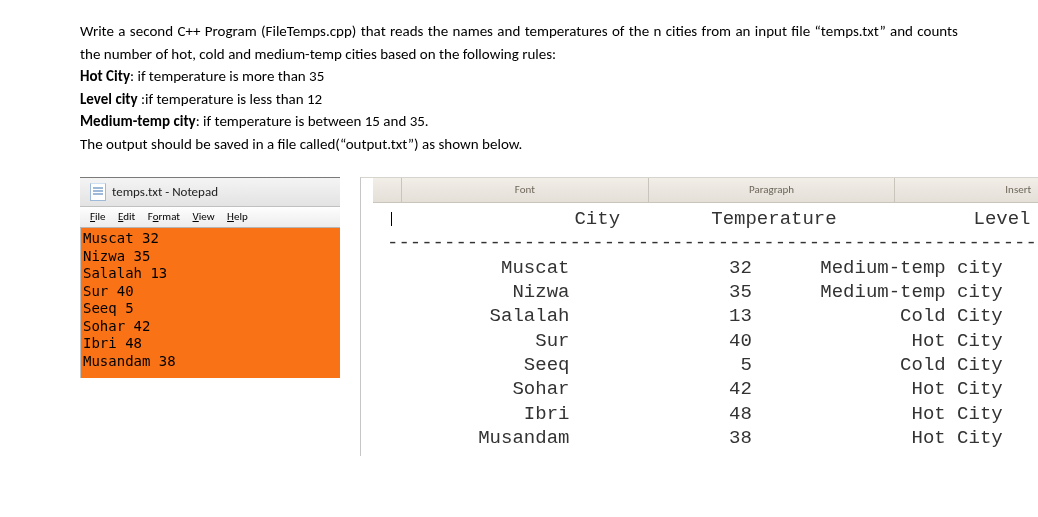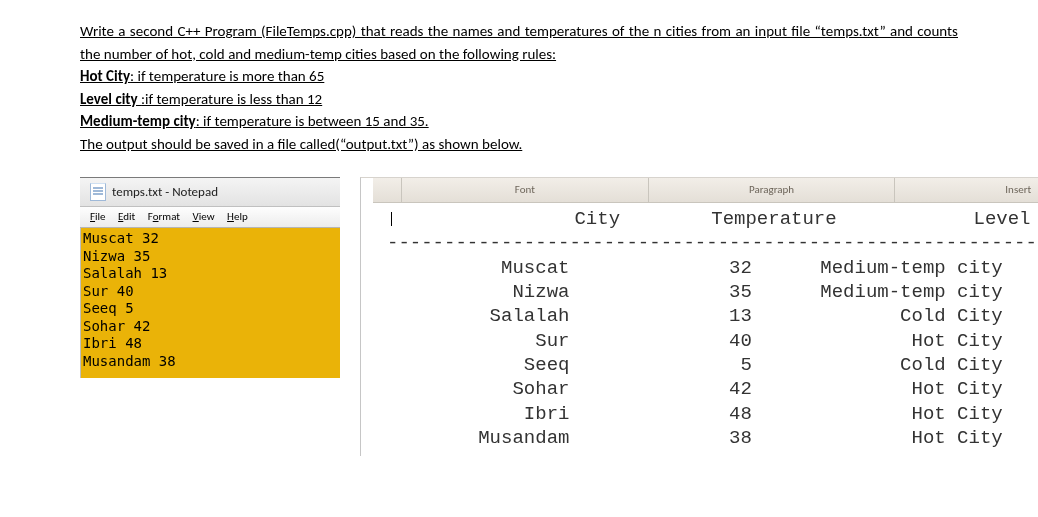--- a/index.html
+++ b/index.html
@@ -9,21 +9,20 @@
     color: #000;
     background: #fff;
     width: 1038px;
     height: 517px;
     box-sizing: border-box;
     padding: 20px 80px;
     line-height: 1.5;
   }
   .instructions {
     text-align: justify;
-    text-decoration: underline;
   }
   .instructions p { margin: 0; }
   .bold { font-weight: bold; }
 
   .figure-row {
     display: flex;
     align-items: flex-start;
     margin-top: 22px;
     gap: 0;
   }
@@ -68,21 +67,21 @@
     font-size: 11px;
   }
   .np-menu span {
     margin-right: 10px;
     color: #000;
   }
   .np-menu span u { text-decoration: underline; }
   .np-content {
     font-family: Consolas, "Lucida Console", monospace;
     font-size: 14px;
-    background: #eab308;
+    background: #f97316;
     border-left: 1px solid #bfbfbf;
     padding: 2px 2px 8px 2px;
     white-space: pre;
     color: #000;
     line-height: 1.25;
   }
 
   
   .output-area {
     flex: 1;
@@ -123,21 +122,21 @@
     background:#000;
     vertical-align:-2px;
     margin-left:4px;
   }
 </style>
 </head>
 <body>
 
 <div class="instructions">
   <p>Write a second C++ Program (FileTemps.cpp) that reads the names and temperatures of the n cities from an input file “temps.txt” and counts the number of hot, cold and medium-temp cities based on the following rules:</p>
-  <p><span class="bold">Hot City</span><span>: if temperature is more than 65</span></p>
+  <p><span class="bold">Hot City</span><span>: if temperature is more than 35</span></p>
   <p><span class="bold">Level city </span><span>:if temperature is less than 12</span></p>
   <p><span class="bold">Medium-temp city</span><span>: if temperature is between 15 and 35.</span></p>
   <p>The output should be saved in a file called(“output.txt”) as shown  below.</p>
 </div>
 
 <div class="figure-row">
 
   <div class="notepad">
     <div class="np-title">
       <span class="np-icon"></span>

